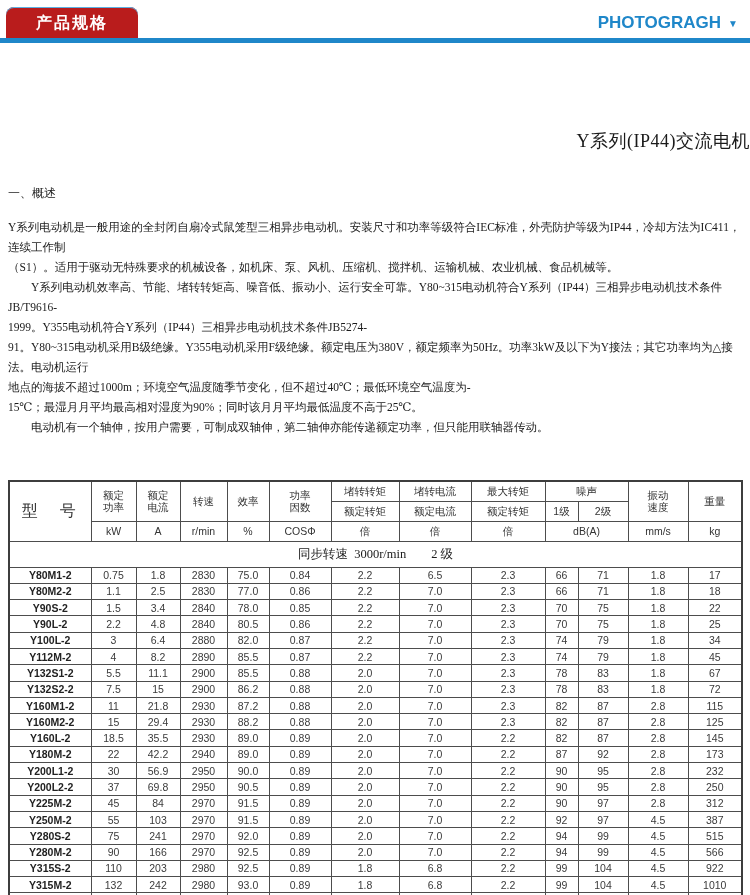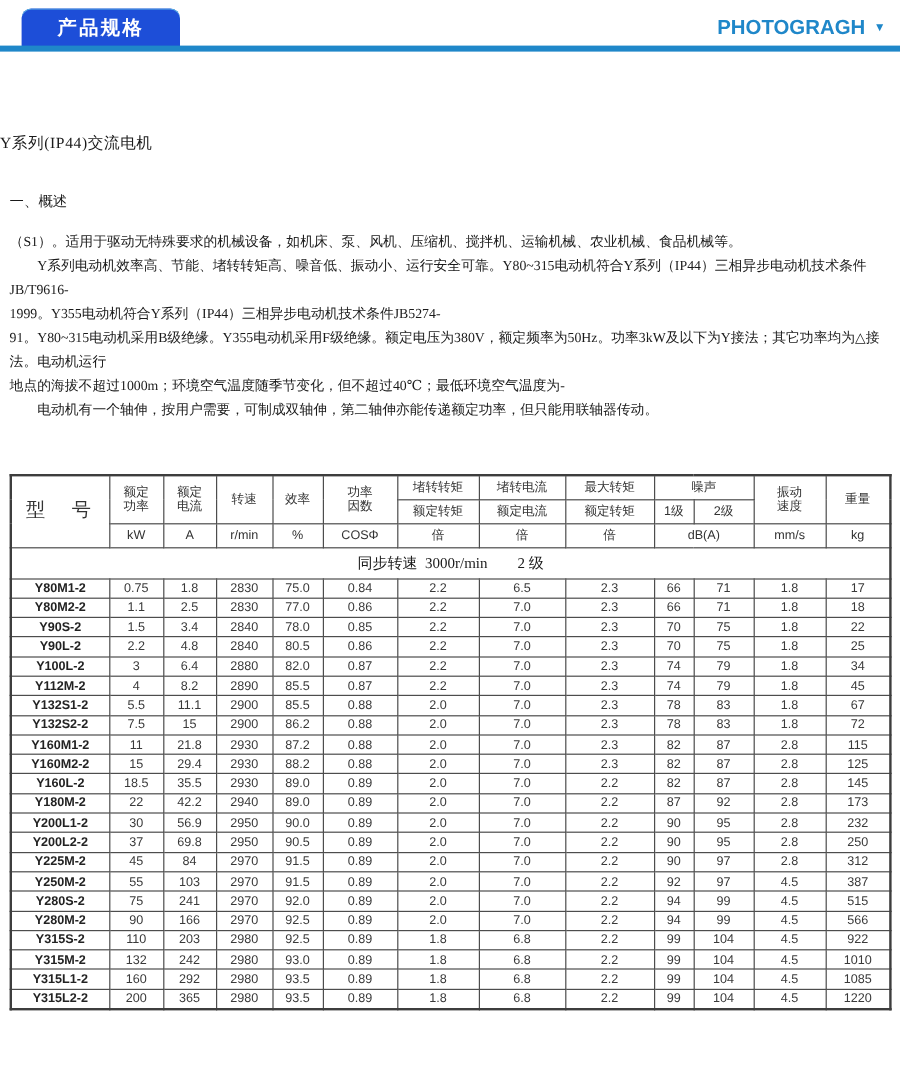--- a/index.html
+++ b/index.html
@@ -6,44 +6,44 @@
   html, body { background: #ffffff; }
   body {
     width: 750px; height: 895px; overflow: hidden; position: relative;
     font-family: "Liberation Serif", "DejaVu Serif", serif;
     color: #222;
   }
 
   
   .topbar { position: relative; width: 750px; height: 43px; }
   .tab {
-    position: absolute; left: 18px; top: 7px; height: 32px; min-width: 112px;
-    background: #1d4ed8; border-radius: 8px 8px 0 0;
+    position: absolute; left: 6px; top: 7px; height: 32px; min-width: 112px;
+    background: #b91c1c; border-radius: 8px 8px 0 0;
     display: flex; align-items: center; justify-content: center;
     padding: 0 30px; cursor: pointer;
     box-shadow: inset 0 1px 0 #5cb0e2;
   }
   .tab span {
     color: #ffffff; font-weight: bold; font-size: 16px; letter-spacing: 2px;
     font-family: "Liberation Sans", "DejaVu Sans", sans-serif;
   }
   .topbar-rule { position: absolute; left: 0; top: 38px; width: 750px; height: 5px; background: #1f87c9; }
   .photo-link {
     position: absolute; right: 12px; top: 10px; height: 26px;
     display: flex; align-items: center; gap: 7px; cursor: pointer;
     color: #1f87c9; font-family: "Liberation Sans", "DejaVu Sans", sans-serif;
     font-size: 17px;
     font-weight: bold;
   }
   .photo-link .arrow { font-size: 10px; }
 
   
   .doc-title {
-    margin-top: 67px; text-align: left;
-    font-size: 13px; color: #1a1a1a; letter-spacing: 0.5px;
+    margin-top: 86px; text-align: right;
+    font-size: 18px; color: #1a1a1a; letter-spacing: 0.5px;
   }
   .overview-heading { margin: 32px 0 0 8px; font-size: 12px; color: #1a1a1a; }
   .paragraphs { margin: 15px 8px 0 8px; }
   .para-line {
     font-size: 11.5px; line-height: 20px; color: #1a1a1a; white-space: pre-wrap;
   }
 
   
   .spec-table-wrap { margin: 43px 0 0 8px; position: relative; }
   table.spec {
@@ -75,25 +75,27 @@
   <div class="photo-link">
     <span>PHOTOGRAGH</span>
     <span class="arrow">▼</span>
   </div>
   <div class="topbar-rule"></div>
 </div>
 
 <div class="doc-title">Y系列(IP44)交流电机</div>
 <div class="overview-heading">一、概述</div>
 <div class="paragraphs">
+    <div class="para-line">Y系列电动机是一般用途的全封闭自扇冷式鼠笼型三相异步电动机。安装尺寸和功率等级符合IEC标准，外壳防护等级为IP44，冷却方法为IC411，连续工作制</div>
     <div class="para-line">（S1）。适用于驱动无特殊要求的机械设备，如机床、泵、风机、压缩机、搅拌机、运输机械、农业机械、食品机械等。</div>
     <div class="para-line">　　Y系列电动机效率高、节能、堵转转矩高、噪音低、振动小、运行安全可靠。Y80~315电动机符合Y系列（IP44）三相异步电动机技术条件JB/T9616-</div>
     <div class="para-line">1999。Y355电动机符合Y系列（IP44）三相异步电动机技术条件JB5274-</div>
     <div class="para-line">91。Y80~315电动机采用B级绝缘。Y355电动机采用F级绝缘。额定电压为380V，额定频率为50Hz。功率3kW及以下为Y接法；其它功率均为△接法。电动机运行</div>
     <div class="para-line">地点的海拔不超过1000m；环境空气温度随季节变化，但不超过40℃；最低环境空气温度为-</div>
+    <div class="para-line">15℃；最湿月月平均最高相对湿度为90%；同时该月月平均最低温度不高于25℃。</div>
     <div class="para-line">　　电动机有一个轴伸，按用户需要，可制成双轴伸，第二轴伸亦能传递额定功率，但只能用联轴器传动。</div>
   </div>
 
 <div class="spec-table-wrap">
   <table class="spec">
     <colgroup>
       <col style="width:82px">
         <col style="width:45px">
         <col style="width:44px">
       <col style="width:47px">

